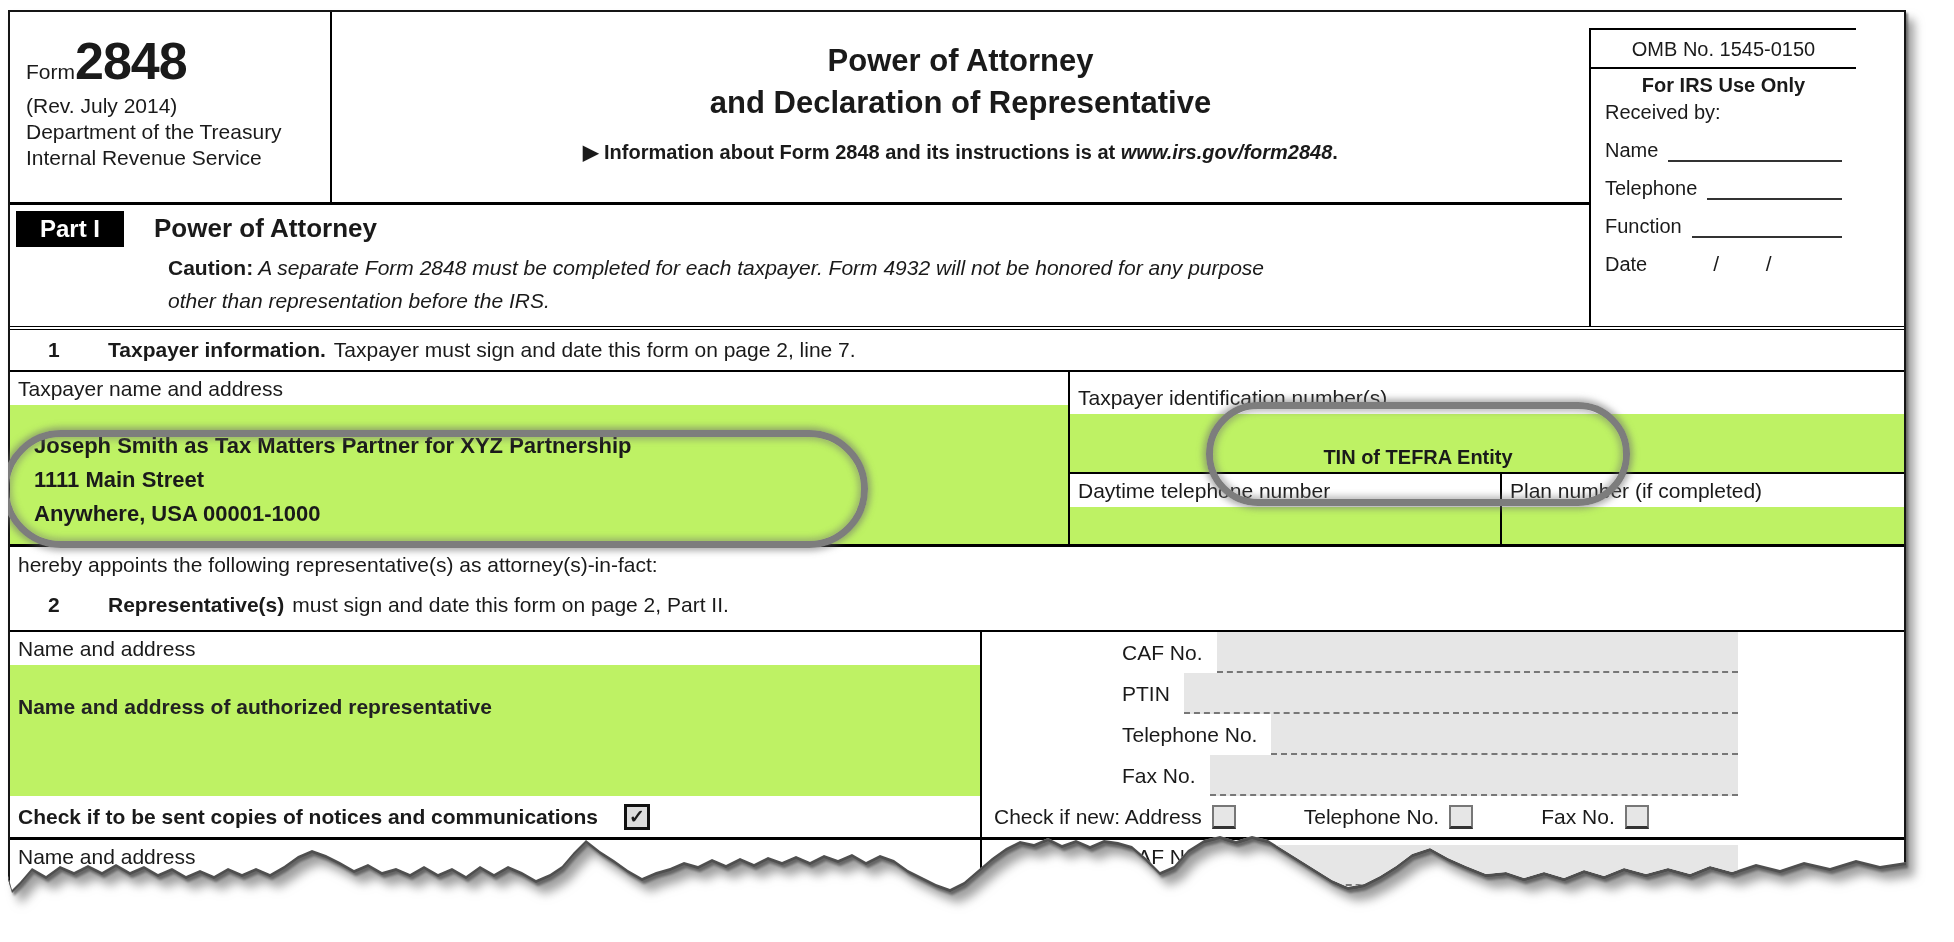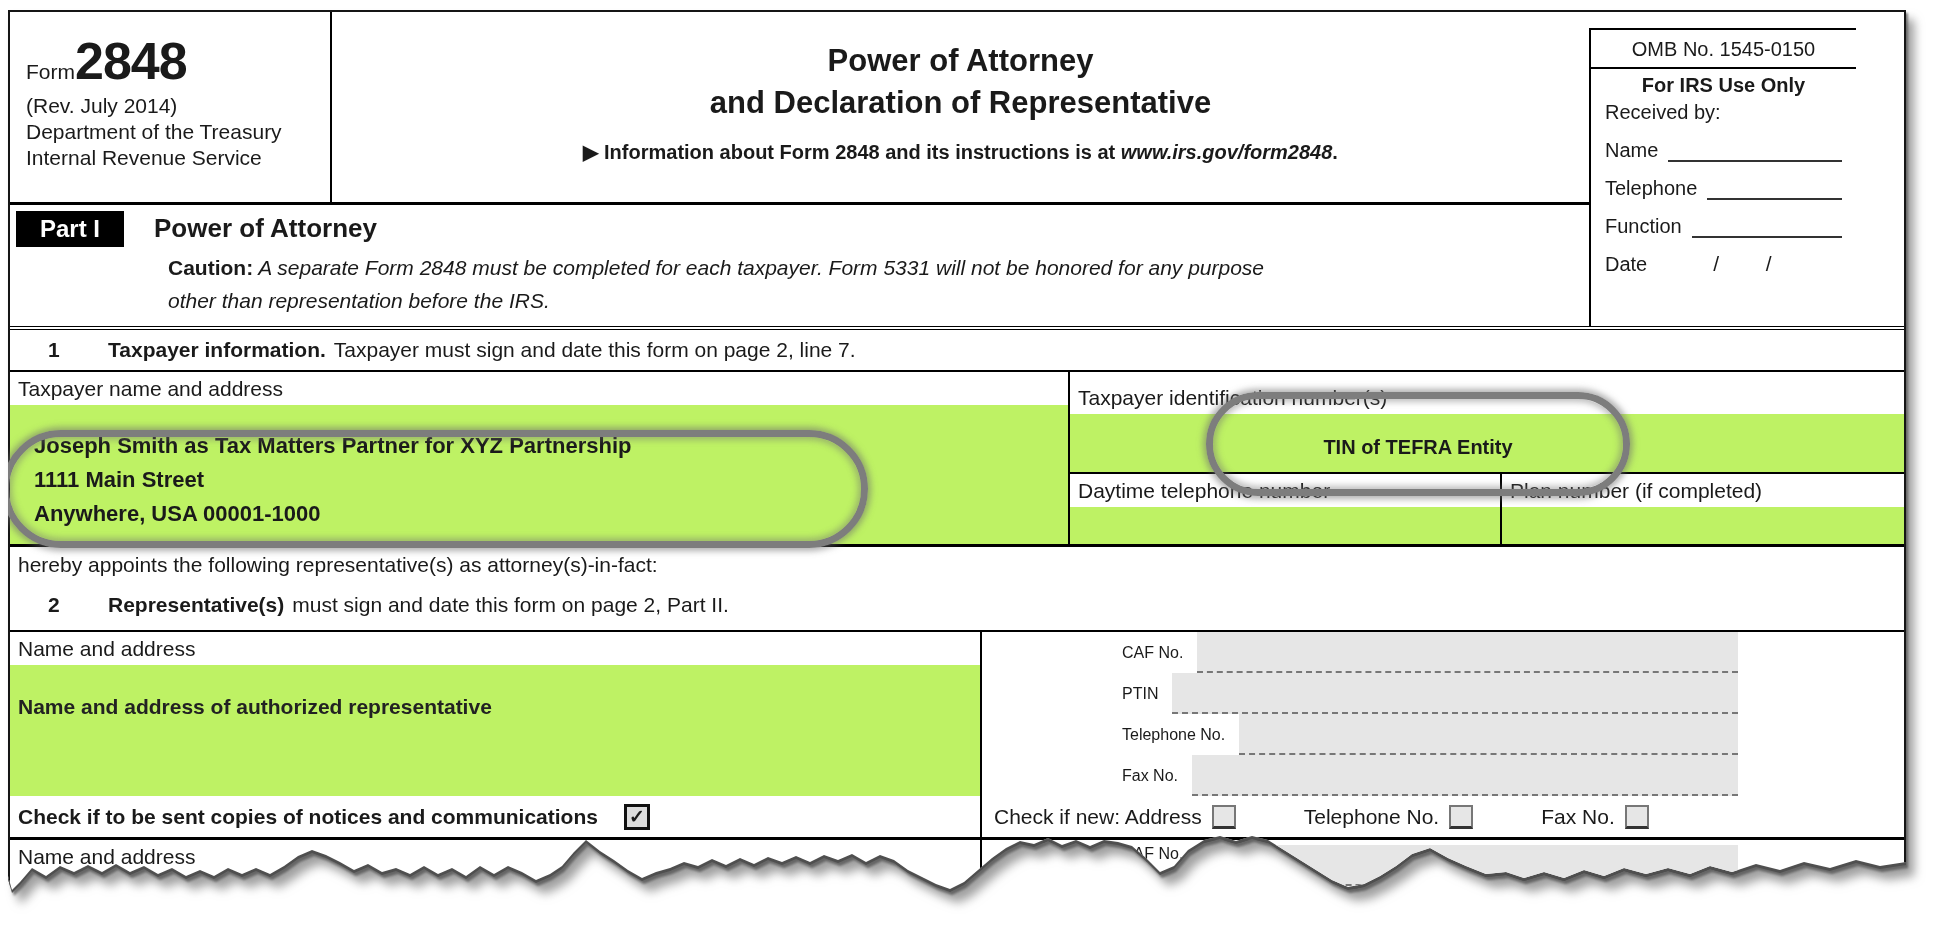--- a/index.html
+++ b/index.html
@@ -57,36 +57,36 @@
   .row2 b{margin-right:8px;}
   
   .rep-band{display:flex;height:208px;border-bottom:3px solid #000;box-sizing:border-box;}
   .rep-left{width:972px;border-right:2px solid #000;box-sizing:border-box;display:flex;flex-direction:column;}
   .rep-gray{height:131px;box-sizing:border-box;padding:30px 0 0 8px;font-size:21px;font-weight:bold;color:#222;}
   .copies-row{flex:1;display:flex;align-items:center;font-size:21px;font-weight:bold;padding-left:8px;}
   .cb{width:26px;height:26px;box-sizing:border-box;border:3px solid #111;background:#ddd;display:flex;align-items:center;justify-content:center;font-size:19px;font-weight:bold;margin-left:26px;}
   .cb-empty{width:24px;height:24px;box-sizing:border-box;border:2px solid #777;border-bottom:3px solid #333;background:#e6e6e6;display:inline-block;vertical-align:middle;margin-left:10px;}
   .rep-right{flex:1;display:flex;flex-direction:column;}
   .in-row{height:41px;display:flex;align-items:center;padding-left:140px;padding-right:166px;box-sizing:border-box;}
-  .in-row .lbl{font-size:16px;white-space:nowrap;}
+  .in-row .lbl{font-size:21px;white-space:nowrap;}
   .g-input{flex:1;height:100%;margin-left:14px;background:#e6e6e6;border-bottom:2px dashed #777;box-sizing:border-box;}
   .checknew-row{flex:1;display:flex;align-items:center;font-size:21px;padding-left:12px;}
   .checknew-row .seg{display:flex;align-items:center;}
   .checknew-row .seg+.seg{margin-left:68px;}
   
   .last-band{display:flex;height:120px;}
   .last-left{width:972px;border-right:2px solid #000;box-sizing:border-box;}
   .last-right{flex:1;}
   .last-right .in-row{height:46px;align-items:flex-start;padding-top:5px;}
   .last-right .g-input{height:41px;}
   
   .oval{position:absolute;border:7px solid #7d7d7d;border-radius:70px;box-sizing:border-box;
     box-shadow:0 0 6px 3px rgba(110,110,110,.55), inset 0 0 6px 3px rgba(110,110,110,.45);}
   .oval-name{left:-8px;top:418px;width:866px;height:118px;}
-  .oval-tin{left:1196px;top:380px;width:424px;height:104px;display:flex;align-items:center;justify-content:center;}
+  .oval-tin{left:1196px;top:390px;width:424px;height:104px;display:flex;align-items:center;justify-content:center;}
   .oval-tin .tin-txt{font-size:20px;font-weight:bold;margin-top:6px;}
 </style>
 </head>
 <body>
 
 <div class="paper-wrap">
   <div class="paper">
 
     <div class="band-top">
       <div class="top-left">
@@ -108,21 +108,21 @@
             <div class="info-line">
               <span>▶</span><span> Information about Form 2848 and its instructions is at </span><span class="url">www.irs.gov/form2848</span><span>.</span>
             </div>
           </div>
         </div>
         <div class="part1-row">
           <span class="part1-tag">Part I</span>
           <span class="part1-head">Power of Attorney</span>
         </div>
         <div class="caution">
-          <b>Caution:</b><span> A separate Form 2848 must be completed for each taxpayer. Form 5331 will not be honored for any purpose other than representation before the IRS.</span>
+          <b>Caution:</b><span> A separate Form 2848 must be completed for each taxpayer. Form 4932 will not be honored for any purpose other than representation before the IRS.</span>
         </div>
       </div>
 
       <div class="irs-box">
         <div class="omb">OMB No. 1545-0150</div>
         <div class="useonly">For IRS Use Only</div>
         <div>Received by:</div>
         <div class="irs-row">
           <span class="lbl">Name</span>
           <span class="fill"></span>

